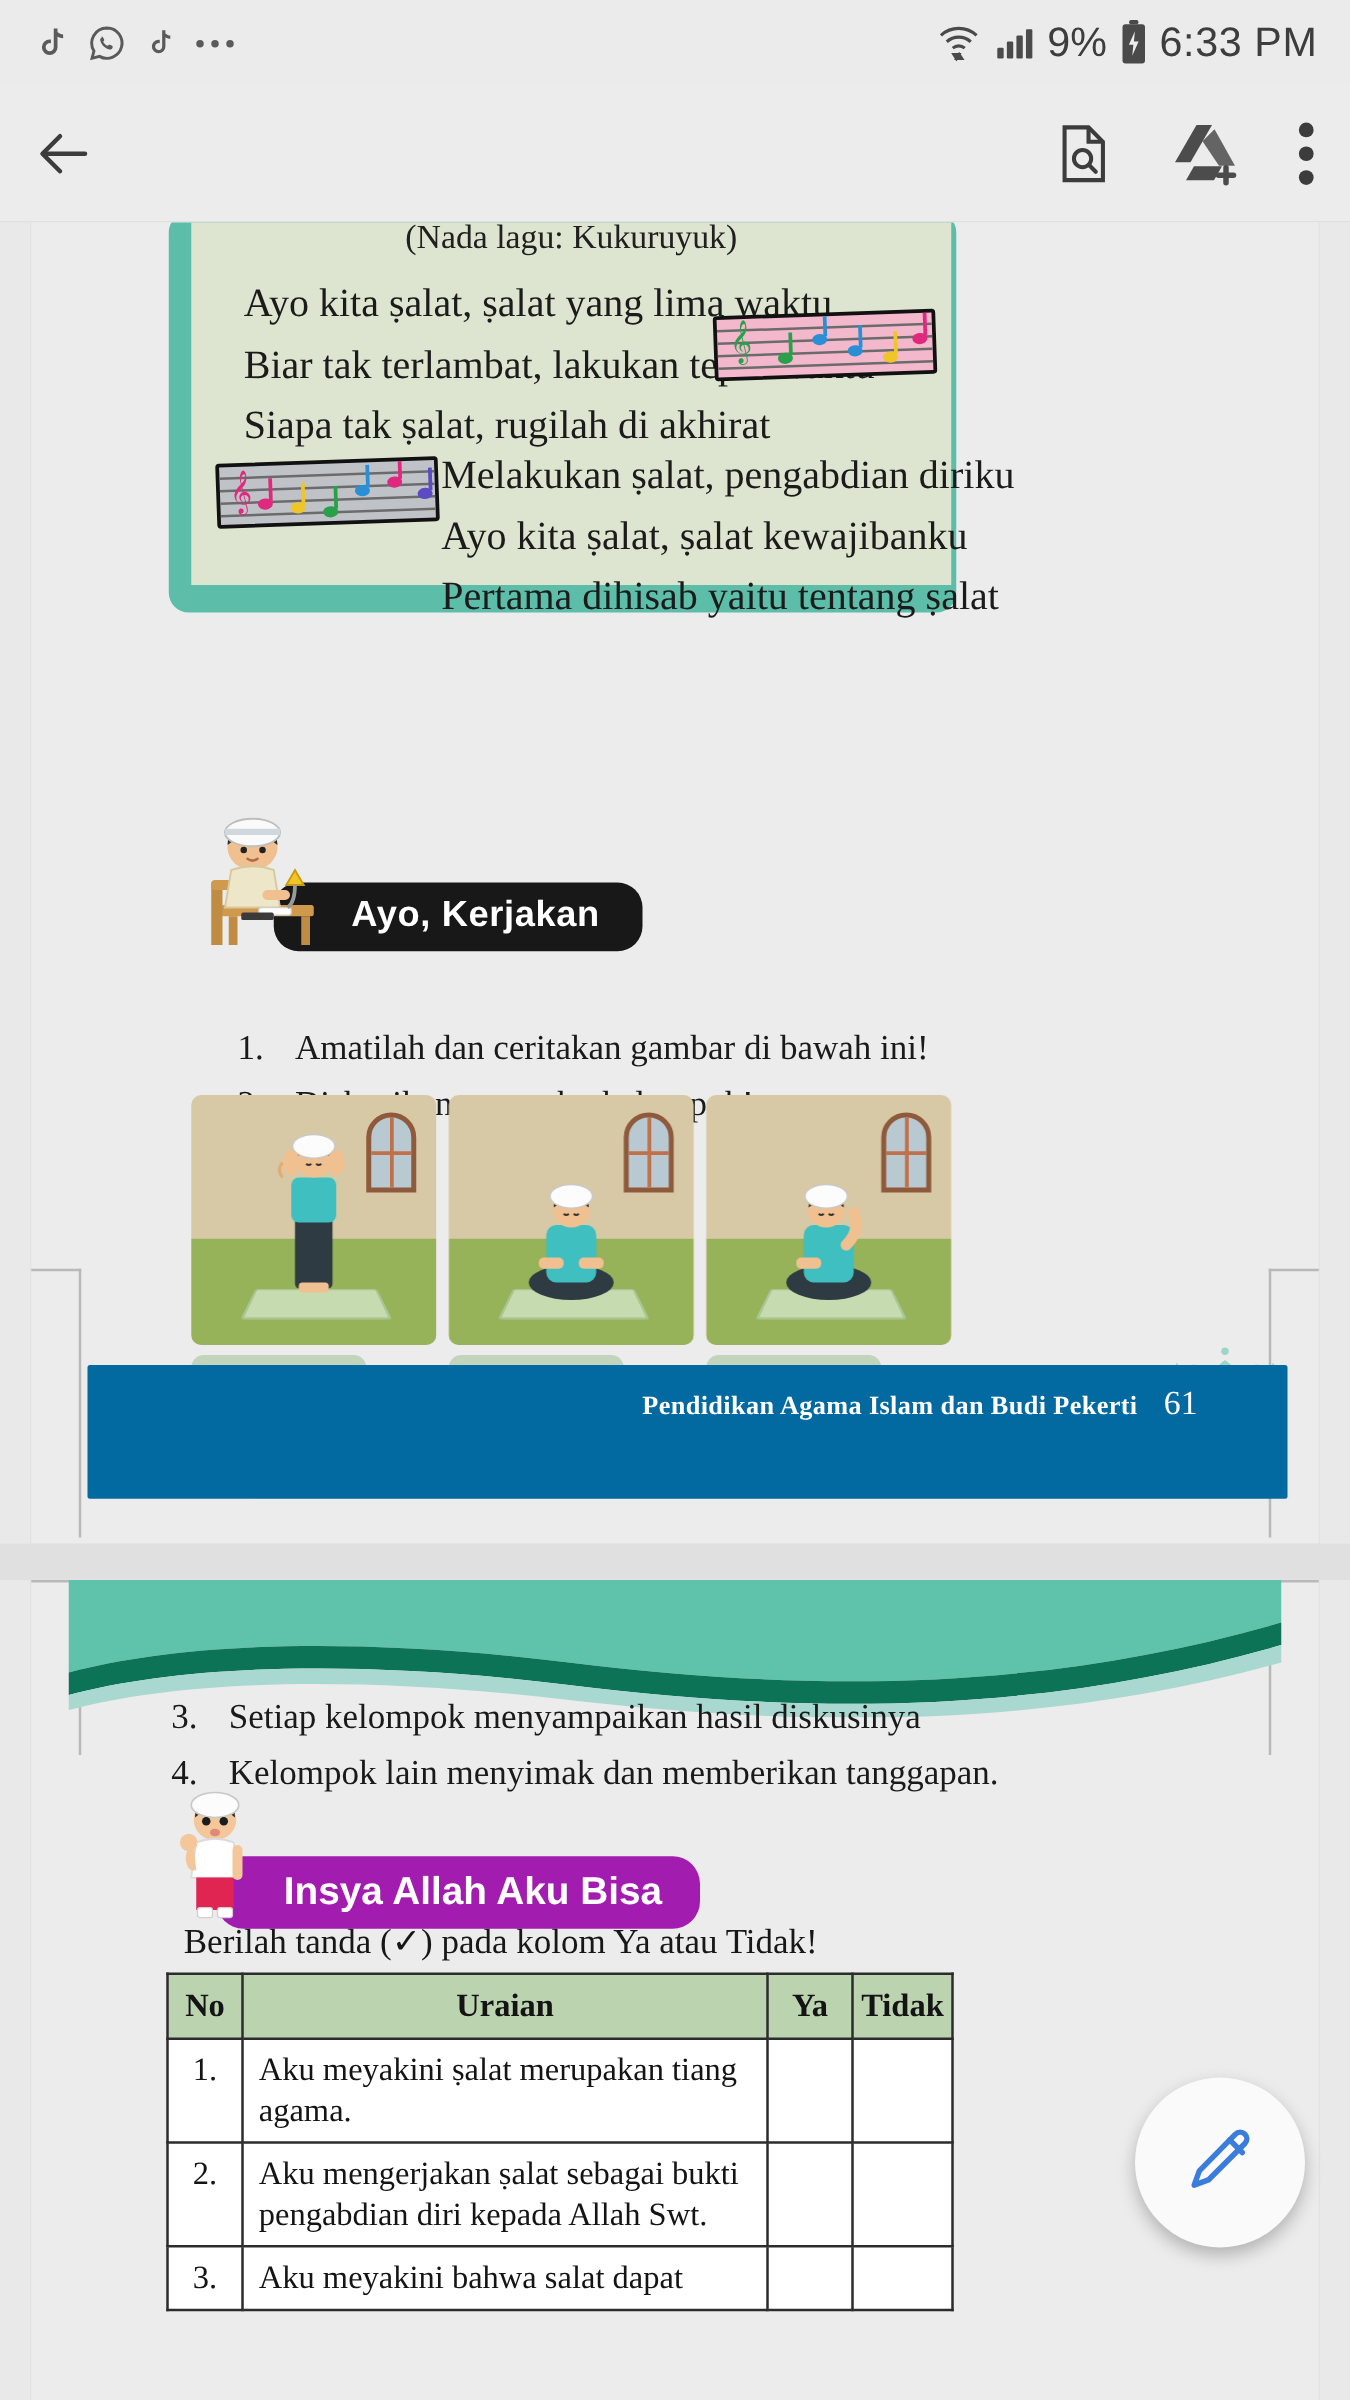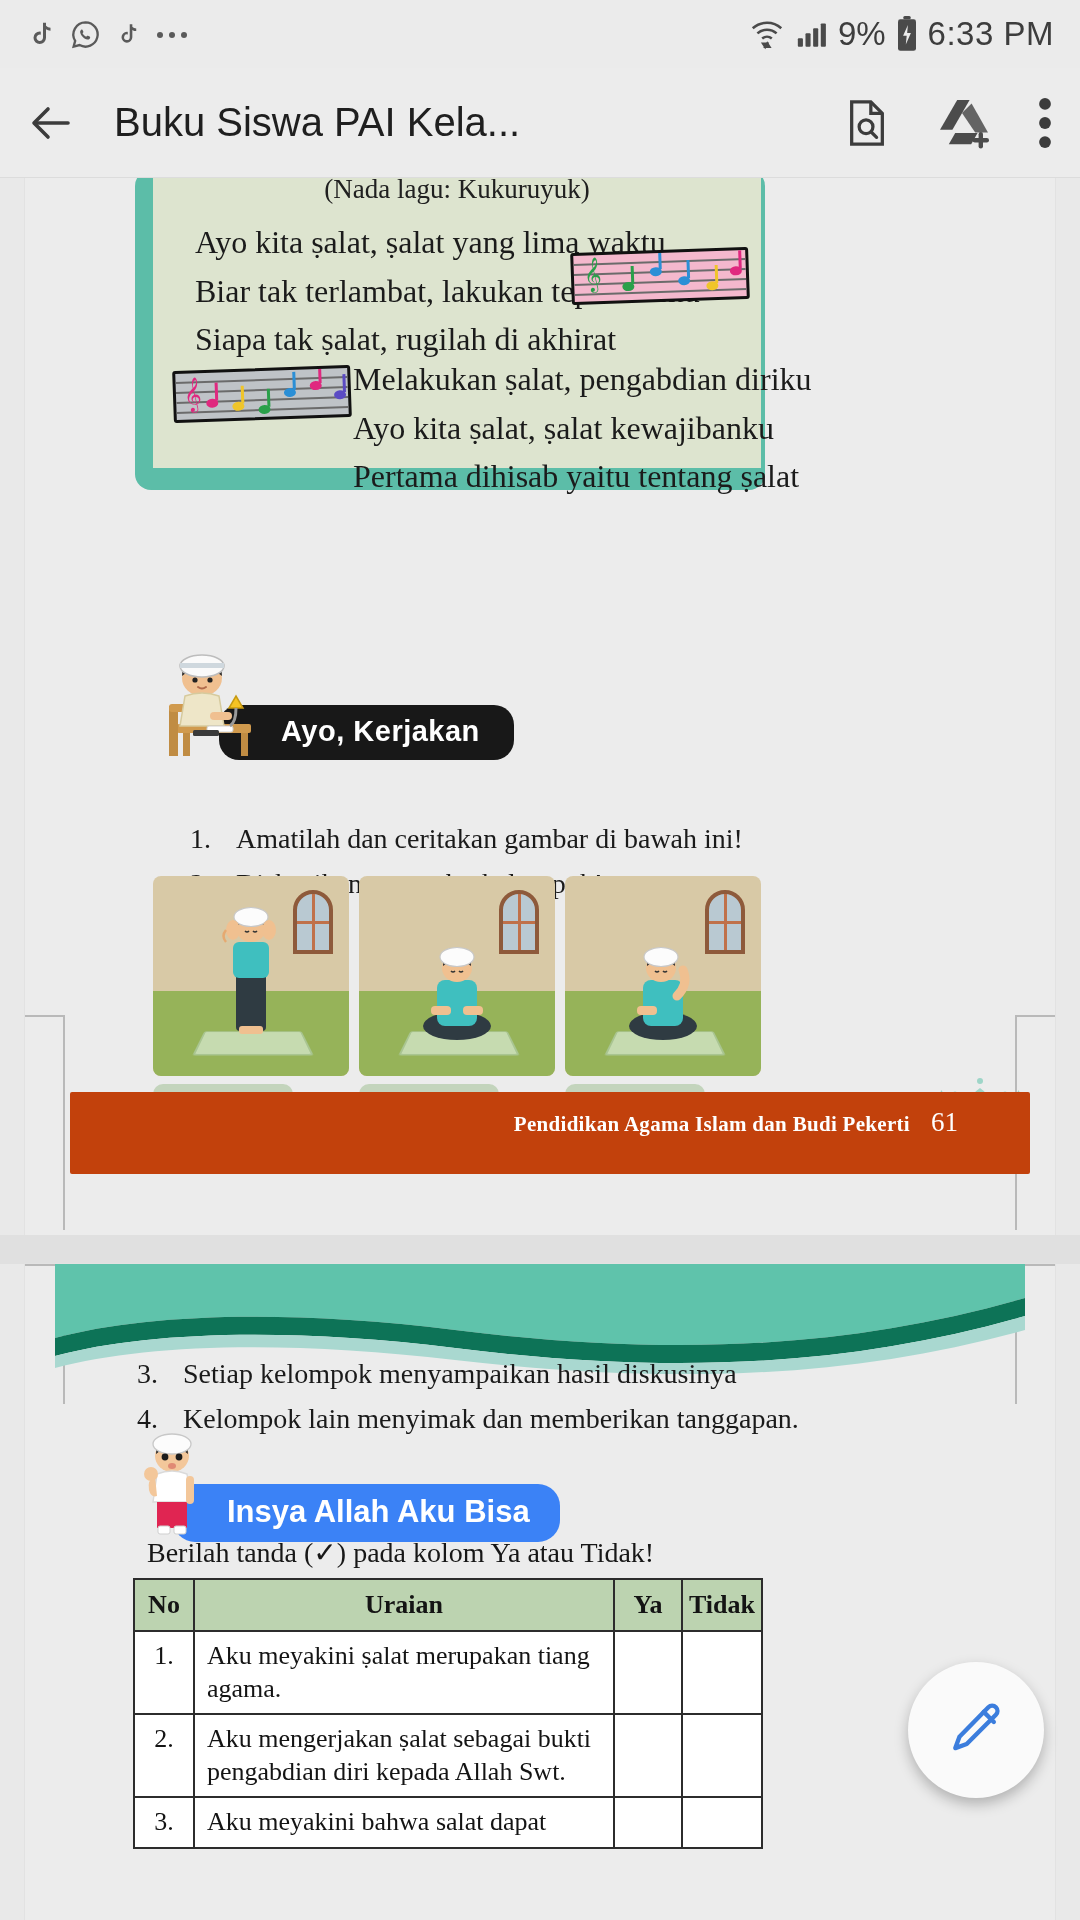--- a/index.html
+++ b/index.html
@@ -81,21 +81,21 @@
   .nt::after { content:""; position:absolute; right:0; top:-16px; width:3px; height:18px; background:inherit; }
 
   
   .badge-row { position: absolute; display: flex; align-items: flex-end; }
   .badge-dark {
     background: #181818; color: #fff; border-radius: 20px;
     padding: 10px 34px 12px 62px; font-size: 29px; font-weight: bold;
     letter-spacing: .5px; margin-left: -46px;
   }
   .badge-pink {
-    background: #3b82f6; color: #fff; border-radius: 22px;
+    background: #a21caf; color: #fff; border-radius: 22px;
     padding: 10px 30px 12px 54px; font-size: 31px; font-weight: bold;
     margin-left: -38px;
   }
 
   
   .char { position: relative; }
 
   
   .numlist { position: absolute; font-size: 28px; color: #1a1a1a;
              font-family: "Liberation Serif", serif; line-height: 1.6; }
@@ -113,22 +113,22 @@
   .fig-window::before { content:""; position:absolute; left:50%; top:0; bottom:0; width:3px; margin-left:-1.5px; background:#c0714a;}
   .fig-window::after { content:""; position:absolute; top:50%; left:0; right:0; height:3px; margin-top:-1.5px; background:#c0714a;}
   .fig-mat { position: absolute; left: 46px; bottom: 16px; width: 108px; height: 36px;
              background: #c6dbb0; border: 2px solid #a9c591; border-radius: 3px; transform: perspective(120px) rotateX(48deg); }
   .fig-cap { margin-top: 8px; display: inline-block; background: #c3d4bc;
              border-radius: 10px; padding: 5px 18px; font-size: 22px; color: #1e1e1e;
              font-family: "Liberation Serif", serif; }
 
   
   .footband {
-    position: absolute; left: 45px; width: 960px; height: 82px;
-    background: #c2410c; border-radius: 2px;
+    position: absolute; left: 45px; width: 960px; height: 107px;
+    background: #0369a1; border-radius: 2px;
   }
   .foot-txt { position: absolute; right: 120px; top: 20px; color: #fff; font-size: 21px;
               font-weight: bold; font-family: "Liberation Serif", serif; letter-spacing: .3px; }
   .foot-num { position: absolute; right: 72px; top: 15px; color: #fff; font-size: 27px;
               font-family: "Liberation Serif", serif; }
   .mosque { position: absolute; right: 28px; top: -48px; opacity: .55; }
 
   
   .wave { position: absolute; left: 0; width: 1030px; height: 110px; overflow: hidden; }
 
@@ -217,21 +217,20 @@
     </div>
   </div>
 
   <div class="appbar">
     <span class="ico">
       <svg width="48" height="48" viewBox="0 0 24 24" fill="none" stroke="#3c3c3c" stroke-width="1.8" stroke-linecap="round" stroke-linejoin="round">
         <line x1="20" y1="12" x2="4" y2="12"></line>
           <polyline points="10,5 3,12 10,19"></polyline>
       </svg>
     </span>
-    <div class="appbar-title">Buku Siswa PAI Kela...</div>
     <div class="appbar-actions">
       <span class="ico">
         <svg width="46" height="50" viewBox="0 0 24 26" fill="none" stroke="#3c3c3c" stroke-width="1.7">
           <path d="M4 2h10l6 6v16H4z"></path>
             <path d="M14 2v6h6"></path>
           <circle cx="11.5" cy="15" r="3.6"></circle>
             <line x1="14.2" y1="17.7" x2="17" y2="20.5" stroke-linecap="round"></line>
         </svg>
       </span>
       <span class="ico">

